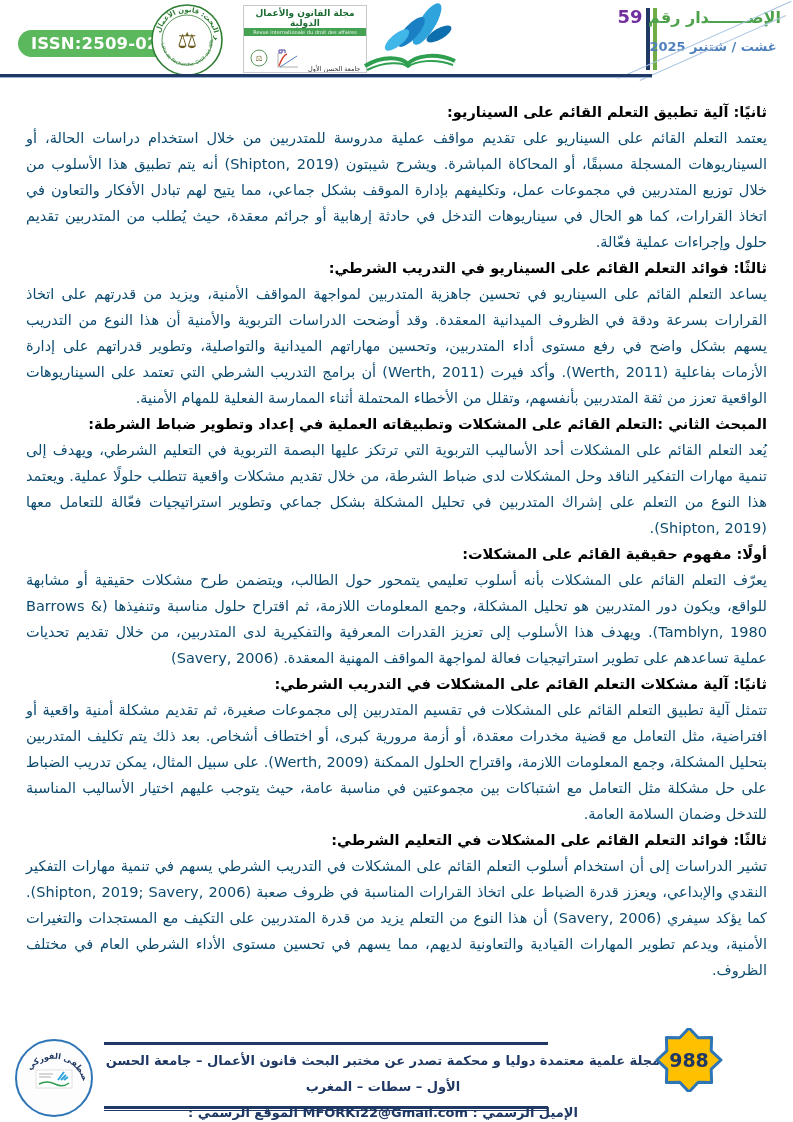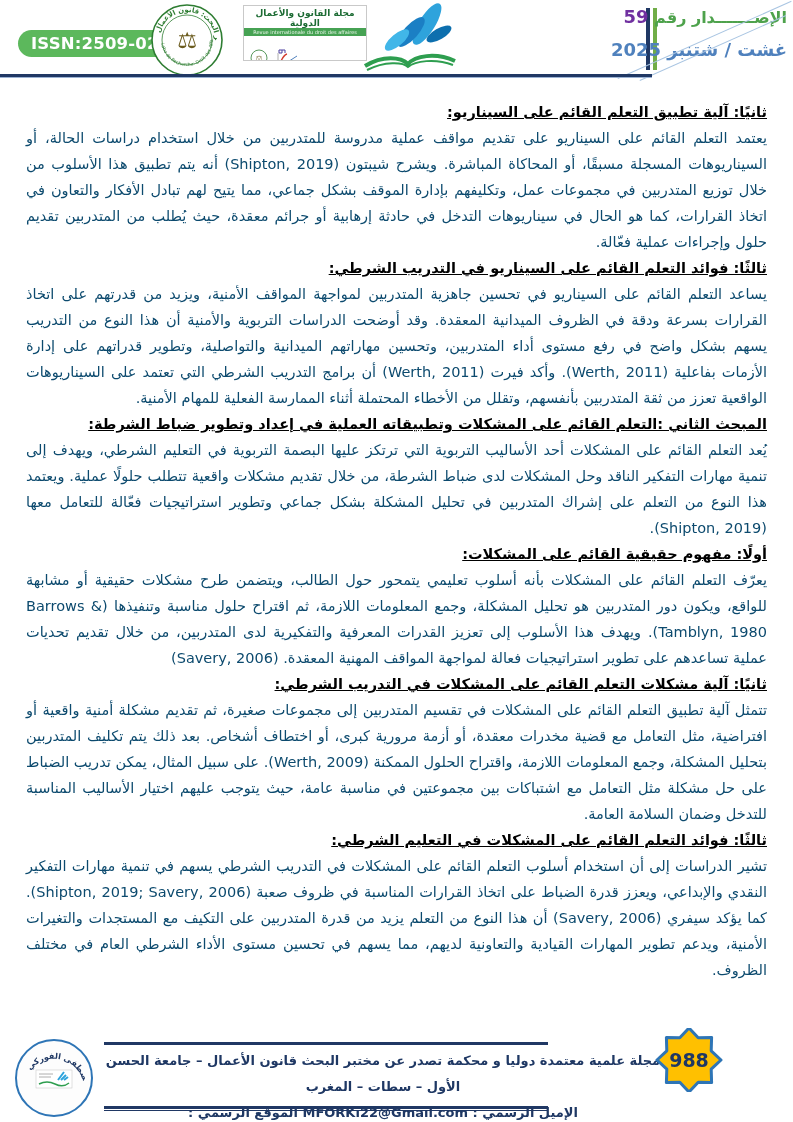--- a/index.html
+++ b/index.html
@@ -17,55 +17,55 @@
   .issn-pill {
     position: absolute; left: 18px; top: 30px;
     background: #5CB85C; color: #fff;
     font-weight: bold; font-size: 16.5px;
     padding: 4px 13px; border-radius: 18px;
     letter-spacing: .2px;
   }
   .stamp { position: absolute; left: 150px; top: 3px; }
   .journal-box {
     position: absolute; left: 243px; top: 5px;
-    width: 124px; height: 56px;
+    width: 124px; height: 68px;
     border: 1px solid #c9c9c9; background: #fff;
     overflow: hidden;
   }
   .jb-title { color:#1c6b33; font-weight:bold; font-size:9px; text-align:center; padding-top:2px; direction:rtl; }
   .jb-strip { background:#46a253; color:#eef7ee; font-size:5px; text-align:center; padding:1px 0; }
   .jb-mid { display:flex; align-items:center; justify-content:space-around; padding:2px 2px 0; }
   .jb-univ { text-align:center; direction:rtl; }
   .jb-univ .ar { font-size:6.5px; color:#333;margin-top:27px; }
   .jb-univ .fr { font-size:4px; color:#555; }
   .jb-site { color:#c00000; font-weight:bold; font-size:10px; border-top:1px solid #46a253; margin-top:2px; padding-top:4px; }
   .bird { position: absolute; left: 355px; top: 0px; }
   .vbars { position: absolute; left: 646px; top: 8px; height: 62px; display: flex; gap: 3px; }
   .vbar-navy { width: 4px; background: #203864; }
   .vbar-green { width: 4px; background: #70AD47; }
-  .issue-block { position: absolute; right: 6px; top: 6px; width: 136px; text-align: center; direction: rtl; margin-left: 24px; }
+  .issue-block { position: absolute; right: 12px; top: 6px; width: 136px; text-align: center; direction: rtl; margin-left: 24px; }
   .issue-line1 { color: #4EA24C; font-weight: bold; font-size: 16px; white-space: nowrap; }
   .issue-line1 .num { color: #7030A0; font-size: 18px; }
-  .issue-line2 { color: #4F81BD; font-weight: bold; font-size: 18px; margin-top: 12px; white-space: nowrap; }
+  .issue-line2 { color: #4F81BD; font-weight: bold; font-size: 13px; margin-top: 12px; white-space: nowrap; }
   .header-rule {
     position: absolute; top: 74px; left: 0;
     width: 652px; height: 4px;
     background: #203864; border-bottom: 1px solid #9cb3d4;
   }
   .diag1, .diag2 {
     position: absolute; border-top: 1.5px solid #A9C5E2;
     transform-origin: left bottom;
   }
   .diag1 { left: 618px; top: 78px; width: 190px; transform: rotate(-24deg); }
   .diag2 { left: 640px; top: 80px; width: 160px; transform: rotate(-24deg); }
   
   .content { padding: 19px 26px 0; direction: rtl; }
   .section h3 {
     font-size: 14.5px; font-weight: bold; color: #000;
-    line-height: 26px; text-align: right; text-decoration: underline;
+    line-height: 26px; text-align: right;
   }
   .section p {
     font-size: 14.5px; color: #0c4a6e;
     line-height: 26px; text-align: justify;
   }
   
   .footer { position: absolute; left: 0; top: 1026px; width: 793px; height: 96px; }
   .footer-stamp { position: absolute; left: 14px; top: 12px; }
   .page-badge { position: absolute; left: 653px; top: 2px; }
   .footer-rule-top { position: absolute; left: 104px; top: 16px; width: 444px; height: 3px; background: #203864; }

